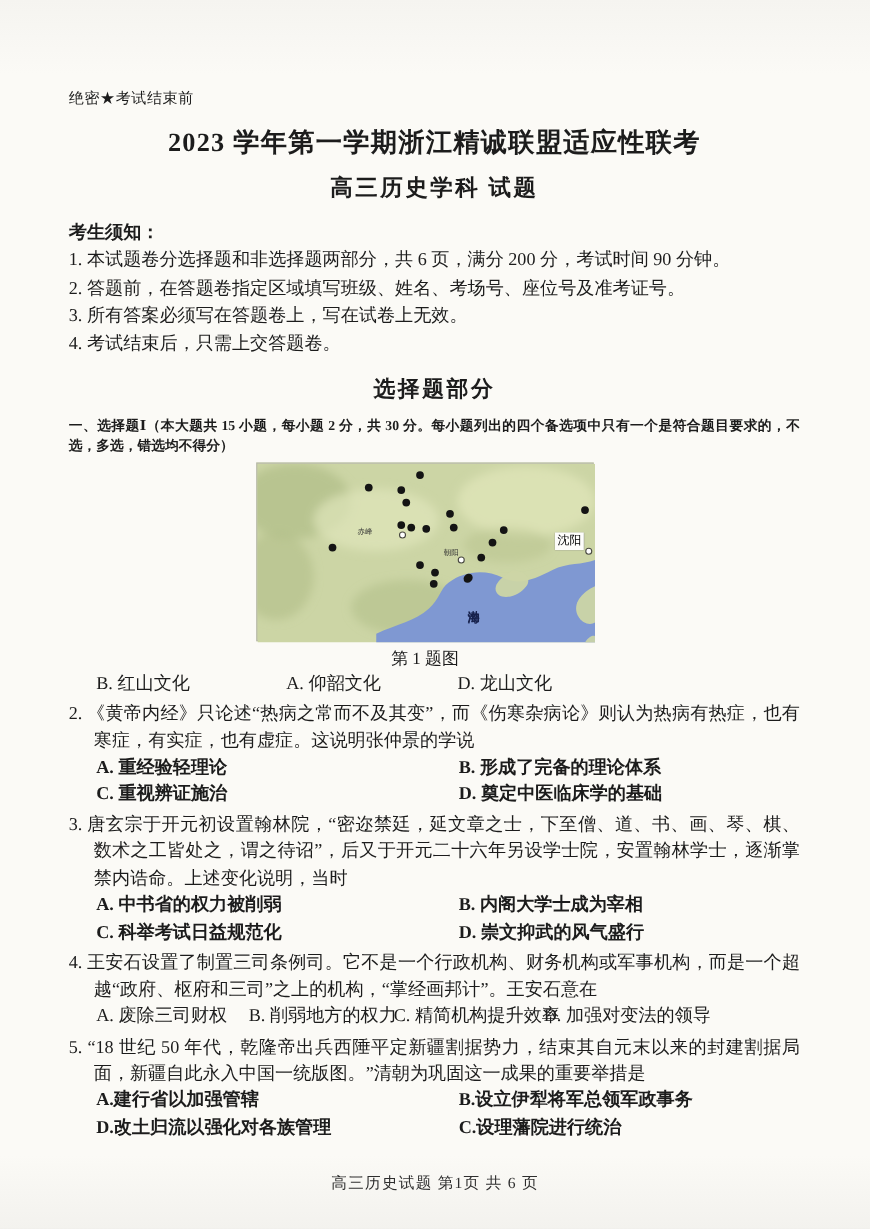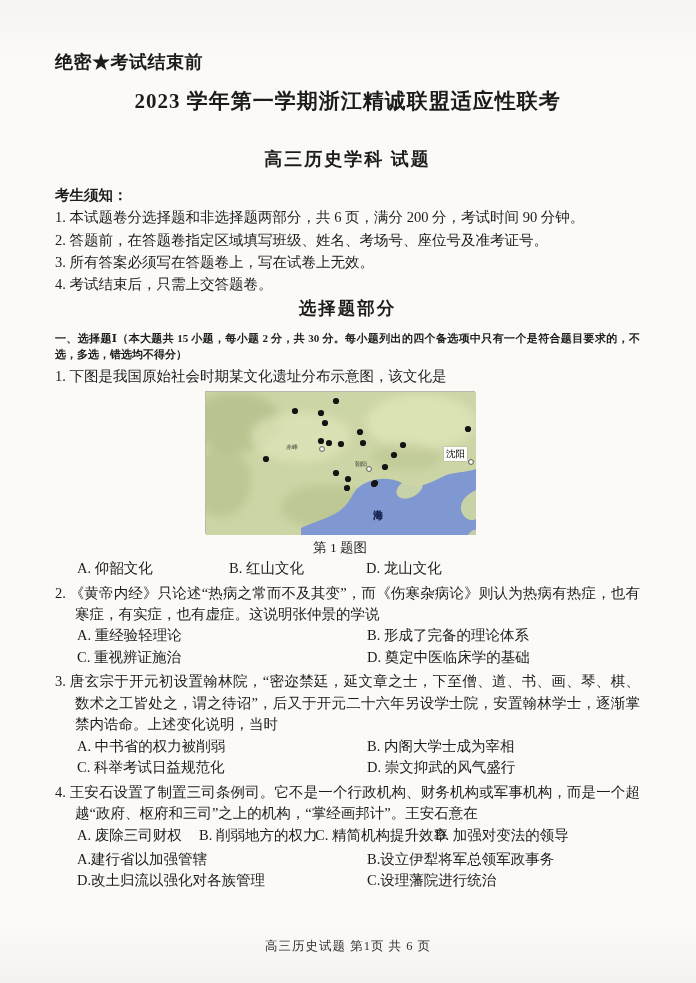--- a/index.html
+++ b/index.html
@@ -8,29 +8,29 @@
   .page {
     position: relative;
     width: 696px; height: 983px;
     margin: 0 auto;
     background: linear-gradient(180deg, #f5f4f0 0%, #fbfaf6 6%, #fbfaf6 94%, #f3f2ee 100%);
     color: #1c1c1c;
     overflow: hidden;
   }
   .inner { padding: 50px 56px 0 55px; }
 
-  .classified { font-size: 18px; font-weight: bold; letter-spacing: .5px; }
+  .classified { font-size: 12px; font-weight: normal; letter-spacing: .5px; margin-top: 20px; }
   .title { text-align: center; font-size: 21px; font-weight: bold; margin-top: 13px; letter-spacing: 1px; }
-  .subtitle { text-align: center; font-size: 18px; font-weight: bold; margin-top: 32px; letter-spacing: 2px; }
+  .subtitle { text-align: center; font-size: 18px; font-weight: bold; margin-top: 10px; letter-spacing: 2px; }
 
   .notice { margin-top: 13px; font-size: 14.5px; line-height: 1.54; }
   .notice-heading { font-weight: bold; }
   .notice-item { text-align: justify; }
 
-  .part-heading { text-align: center; font-size: 17.5px; font-weight: bold; letter-spacing: 2px; }
+  .part-heading { text-align: center; font-size: 17.5px; font-weight: bold; margin-top: 12px; letter-spacing: 2px; }
 
   .instructions { margin-top: 10px; font-size: 11px; font-weight: bold; line-height: 1.5; text-align: justify; }
 
   .question { font-size: 14.5px; line-height: 1.48; margin-top: 3px; }
   .stem { text-align: justify; padding-left: 20px; text-indent: -20px; }
 
   .figure-wrap { width: 270px; margin: 4px 0 0 150px; }
   .map-box { position: relative; width: 270px; height: 143px; border: 1px solid #b9b9ae; background: #ccd5a5; }
   .map-box svg { display: block; }
   .map-label { position: absolute; font-family: "Liberation Sans", sans-serif; color: #333; }
@@ -42,21 +42,21 @@
                   writing-mode: vertical-rl; letter-spacing: 2px; }
   .figure-caption { text-align: center; font-size: 13.5px; margin-top: 4px; }
 
   .options-row { display: flex; padding-left: 22px; }
   .q1-row .opt:nth-child(1) { width: 152px; }
   .q1-row .opt:nth-child(2) { width: 137px; }
   .q1-row .opt:nth-child(3) { width: 143px; }
   .q4-row .opt:nth-child(1) { width: 122px; }
   .q4-row .opt:nth-child(2) { width: 116px; }
   .q4-row .opt:nth-child(3) { width: 120px; }
-  .options-grid { display: grid; grid-template-columns: 290px auto; padding-left: 22px; }
+  .options-grid { display: grid; grid-template-columns: 290px auto; padding-left: 22px; font-weight: bold; }
   .opt { white-space: nowrap; }
 
   .footer { position: absolute; left: 0; bottom: 28px; width: 100%;
             text-align: center; font-size: 12.5px; color: #2e2e2e; letter-spacing: 1px; }
 </style>
 </head>
 <body>
 
 <div class="page">
   <div class="inner">
@@ -72,21 +72,20 @@
       <div class="notice-item">2. 答题前，在答题卷指定区域填写班级、姓名、考场号、座位号及准考证号。</div>
       <div class="notice-item">3. 所有答案必须写在答题卷上，写在试卷上无效。</div>
       <div class="notice-item">4. 考试结束后，只需上交答题卷。</div>
     </div>
 
     <div class="part-heading">选择题部分</div>
 
     <div class="instructions">一、选择题Ⅰ（本大题共 15 小题，每小题 2 分，共 30 分。每小题列出的四个备选项中只有一个是符合题目要求的，不选，多选，错选均不得分）</div>
 
     <div class="question">
-      <div class="stem">1. 下图是我国原始社会时期某文化遗址分布示意图，该文化是</div>
 
       <div class="figure-wrap">
         <div class="map-box">
           <svg width="270" height="143" viewBox="0 0 270 143">
             <defs>
               <filter id="soft" x="-30%" y="-30%" width="160%" height="160%">
                 <feGaussianBlur stdDeviation="4"></feGaussianBlur>
               </filter>
             </defs>
 
@@ -139,22 +138,22 @@
           </svg>
           <span class="map-label lbl-chifeng">赤峰</span>
           <span class="map-label lbl-chaoyang">朝阳</span>
           <span class="map-label lbl-shenyang">沈阳</span>
           <span class="map-label lbl-bohai">渤海</span>
         </div>
         <div class="figure-caption">第 1 题图</div>
       </div>
 
       <div class="options-row q1-row">
+        <span class="opt">B. 红山文化</span>
         <span class="opt">A. 仰韶文化</span>
-        <span class="opt">B. 红山文化</span>
         <span class="opt">D. 龙山文化</span>
       </div>
     </div>
 
     <div class="question">
       <div class="stem">2. 《黄帝内经》只论述“热病之常而不及其变”，而《伤寒杂病论》则认为热病有热症，也有寒症，有实症，也有虚症。这说明张仲景的学说</div>
       <div class="options-grid">
         <span class="opt">A. 重经验轻理论</span>
         <span class="opt">B. 形成了完备的理论体系</span>
         <span class="opt">C. 重视辨证施治</span>
@@ -176,20 +175,21 @@
       <div class="stem">4. 王安石设置了制置三司条例司。它不是一个行政机构、财务机构或军事机构，而是一个超越“政府、枢府和三司”之上的机构，“掌经画邦计”。王安石意在</div>
       <div class="options-row q4-row">
         <span class="opt">A. 废除三司财权</span>
         <span class="opt">B. 削弱地方的权力</span>
         <span class="opt">C. 精简机构提升效率</span>
         <span class="opt">D. 加强对变法的领导</span>
       </div>
     </div>
 
     <div class="question">
+      <div class="stem">5. “18 世纪 50 年代，乾隆帝出兵西陲平定新疆割据势力，结束其自元末以来的封建割据局面，新疆自此永入中国一统版图。”清朝为巩固这一成果的重要举措是</div>
       <div class="options-grid">
         <span class="opt">A.建行省以加强管辖</span>
         <span class="opt">B.设立伊犁将军总领军政事务</span>
         <span class="opt">D.改土归流以强化对各族管理</span>
         <span class="opt">C.设理藩院进行统治</span>
       </div>
     </div>
 
   </div>
 

